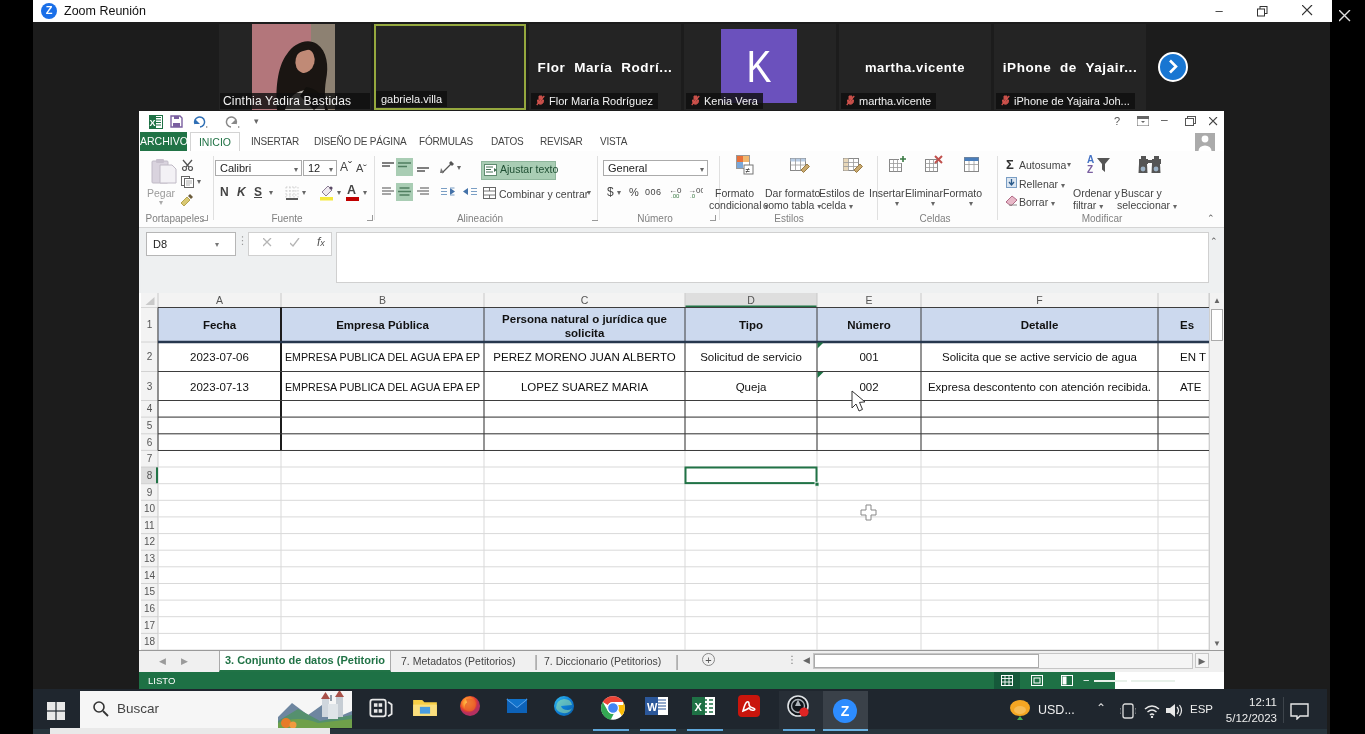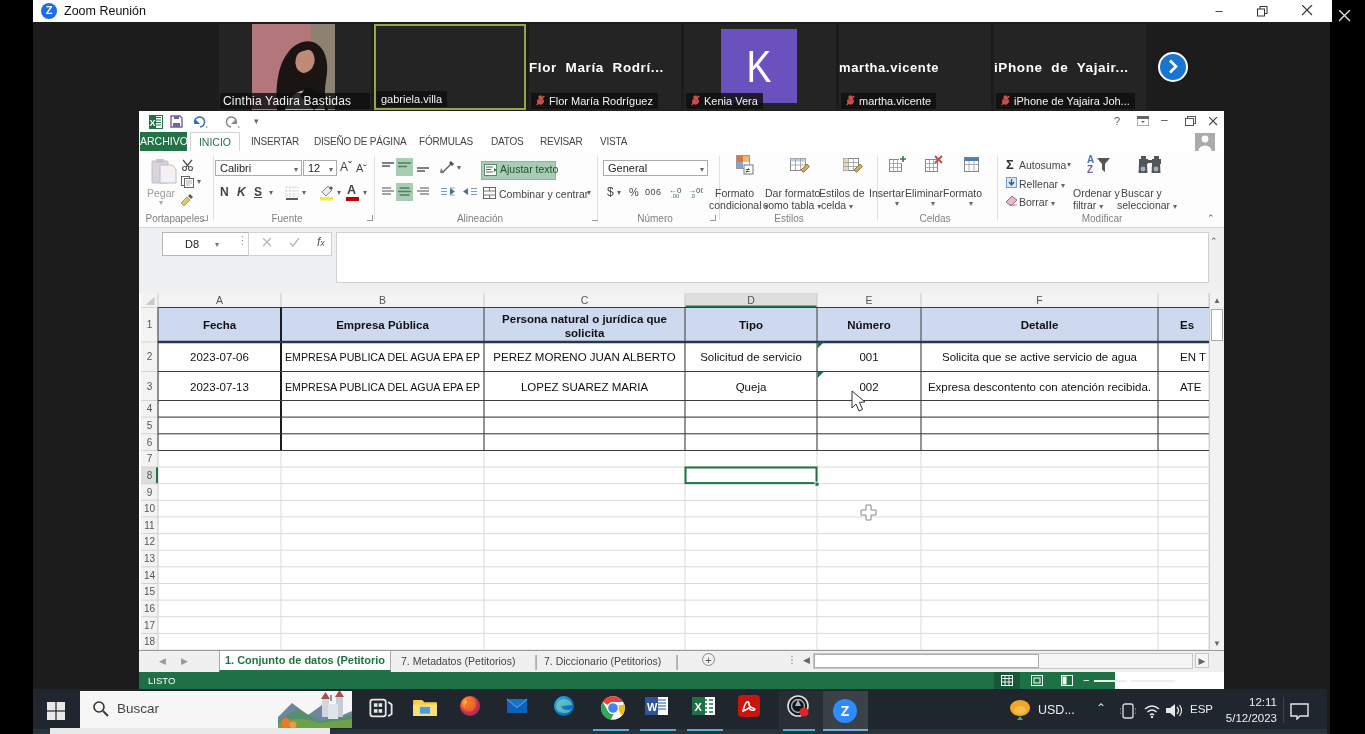--- a/index.html
+++ b/index.html
@@ -6,21 +6,21 @@
 html,body { width:1365px; height:734px; overflow:hidden; background:#1c1c1c; font-family:"Liberation Sans",sans-serif; }
 .abs { position:absolute; }
 
 #ztitle { left:33px; top:0; width:1299px; height:22px; background:#fff; }
 #zicon { left:41px; top:3px; width:16px; height:16px; border-radius:50%; background:#2d8cff; background:#1a6fe8; }
 #zicon span { position:absolute; left:0; top:1px; width:16px; text-align:center; color:#fff; font-size:11px; font-weight:bold; font-family:"Liberation Sans",sans-serif; }
 #ztext { left:64px; top:4px; font-size:12.5px; color:#111; }
 .wbtn { top:0; width:30px; height:22px; color:#333; font-size:13px; text-align:center; line-height:22px; }
 
 .thumb { top:24px; width:152px; height:86px; background:#242424; overflow:hidden; }
-.bigname { position:absolute; left:0; right:0; top:36px; text-align:left; color:#fff; font-weight:bold; font-size:13.5px; letter-spacing:0.6px; white-space:nowrap; }
+.bigname { position:absolute; left:0; right:0; top:36px; text-align:center; color:#fff; font-weight:bold; font-size:13.5px; letter-spacing:0.6px; white-space:nowrap; }
 .nlabel { position:absolute; left:2px; bottom:1px; height:16px; background:rgba(15,15,15,.82); color:#f2f2f2; font-size:11px; line-height:16px; padding:0 5px; white-space:nowrap; }
 .mic { display:inline-block; width:9px; height:11px; margin-right:4px; position:relative; top:1px; }
 
 #xl { left:139px; top:111px; width:1085px; height:578px; background:#fff; }
 
 #tbar { left:33px; top:689px; width:1294px; height:45px; background:#1f262e; }
 #tbar-strip { left:33px; top:729px; width:1294px; height:5px; background:#27343c; }
 .ticon { top:695px; width:26px; height:26px; }
 .ri { position:absolute; font-size:10.5px; color:#444; white-space:nowrap; }
 .rc { text-align:left; }
@@ -369,21 +369,21 @@
         <rect x="3" y="1" width="5" height="3" fill="#555"></rect>
         <rect x="16" y="1" width="5" height="3" fill="#555"></rect>
       </svg>
     <div class="ri rc" style="left:982px;top:36px;width:60px;">Buscar y</div>
     <div class="ri rc" style="left:978px;top:48px;width:68px;">seleccionar <span class="dar">▾</span></div>
     <div class="rlbl" style="left:934px;top:62px;width:58px;">Modificar</div>
     <div class="abs" style="left:1068px;top:62px;color:#555;font-size:9px;">⌃</div>
   </div>
 
   <div id="fbar" class="abs" style="left:0;top:117px;width:1085px;height:65px;background:#eef0f1;">
-    <div class="abs" style="left:23px;top:4px;width:90px;height:24px;background:#fff;border:1px solid #b6b6b6;font-size:11px;color:#222;line-height:22px;padding-left:22px;">D8</div>
+    <div class="abs" style="left:7px;top:4px;width:90px;height:24px;background:#fff;border:1px solid #b6b6b6;font-size:11px;color:#222;line-height:22px;padding-left:6px;">D8</div>
     <div class="abs" style="left:76px;top:12px;color:#777;font-size:8px;">▾</div>
     <div class="abs" style="left:98px;top:6px;color:#999;font-size:11px;">⋮</div>
     <div class="abs" style="left:109px;top:4px;width:84px;height:24px;background:#fff;border:1px solid #d0d0d0;"></div>
     <svg class="abs" style="left:124px;top:10px" width="9" height="9">
         <path d="M0 0 L8 8 M8 0 L0 8" stroke="#b5b5b5" stroke-width="1.3"></path>
       </svg>
     <svg class="abs" style="left:151px;top:10px" width="10" height="9">
         <path d="M0 5 L3 8 L9 0" stroke="#b5b5b5" stroke-width="1.3" fill="none"></path>
       </svg>
     <div class="abs" style="left:178px;top:7px;color:#555;font-size:12px;font-style:italic;">f<span style="font-size:9px;">x</span></div>
@@ -520,21 +520,21 @@
     <rect x="546.5" y="174.5" width="131" height="15.6" fill="#fff" stroke="#217346" stroke-width="2"></rect>
     <rect x="676" y="189.2" width="4" height="4" fill="#217346" stroke="#fff" stroke-width="0.8"></rect>
     <path d="M713 98 l0 17 4-4 3 7 3.5-1.6 -3-7 5.5-0.5 z" fill="#fff" stroke="#333" stroke-width="1"></path>
     <path d="M727 212 h5 v5 h5 v5 h-5 v5 h-5 v-5 h-5 v-5 h5 z" fill="#fff" stroke="#888" stroke-width="1"></path>
     </svg>
   </div>
 
   <div id="stabs" class="abs" style="left:0;top:539px;width:1085px;height:22px;background:#f0f0f0;border-top:1px solid #9a9a9a;">
     <div class="abs" style="left:20px;top:5px;color:#9a9a9a;font-size:9px;">◀</div>
     <div class="abs" style="left:42px;top:5px;color:#9a9a9a;font-size:9px;">▶</div>
-    <div class="abs" style="left:80px;top:0;width:172px;height:21px;background:#fff;border-left:1px solid #aaa;border-right:1px solid #aaa;border-bottom:2px solid #217346;color:#217346;font-weight:bold;font-size:11px;text-align:center;line-height:19px;">1. Conjunto de datos (Petitorio</div>
+    <div class="abs" style="left:80px;top:0;width:172px;height:21px;background:#fff;border-left:1px solid #aaa;border-right:1px solid #aaa;border-bottom:2px solid #217346;color:#217346;font-weight:bold;font-size:11px;text-align:center;line-height:19px;">3. Conjunto de datos (Petitorio</div>
     <div class="abs" style="left:262px;top:4px;color:#444;font-size:10.5px;">7. Metadatos (Petitorios)</div>
     <div class="abs" style="left:395px;top:2px;color:#999;">|</div>
     <div class="abs" style="left:405px;top:4px;color:#444;font-size:10.5px;">7. Diccionario (Petitorios)</div>
     <div class="abs" style="left:536px;top:2px;color:#999;">|</div>
     <div class="abs" style="left:563px;top:2px;width:13px;height:13px;border:1px solid #888;border-radius:50%;color:#555;font-size:11px;text-align:center;line-height:12px;">+</div>
     <div class="abs" style="left:648px;top:3px;color:#777;font-size:10px;">⋮</div>
     <div class="abs" style="left:664px;top:4px;color:#666;font-size:9px;">◀</div>
     <div class="abs" style="left:674px;top:2px;width:380px;height:16px;background:#f5f5f5;border:1px solid #c6c6c6;"></div>
     <div class="abs" style="left:675px;top:3px;width:225px;height:14px;background:#fff;border:1px solid #ababab;"></div>
     <div class="abs" style="left:1056px;top:2px;width:14px;height:15px;background:#f5f5f5;border:1px solid #c6c6c6;color:#666;font-size:9px;text-align:center;line-height:15px;">▶</div>

